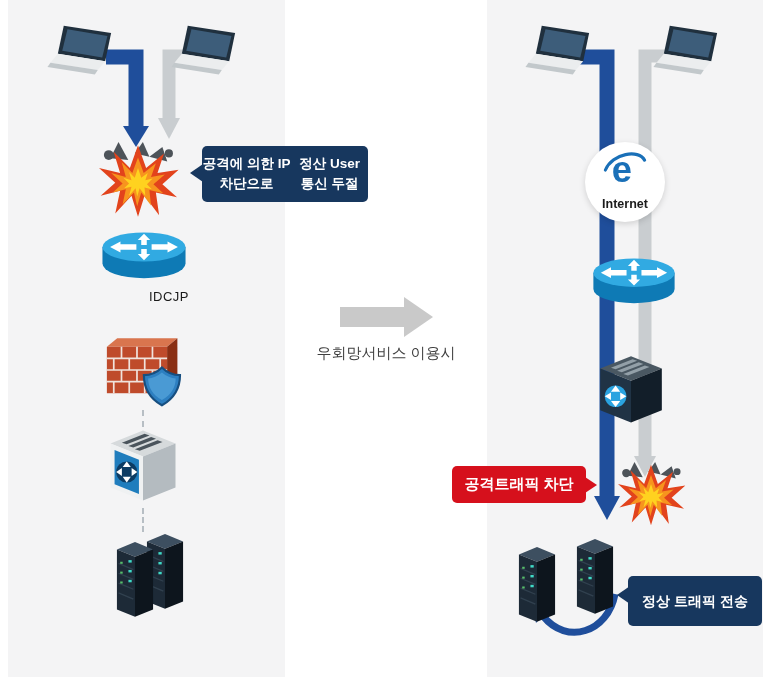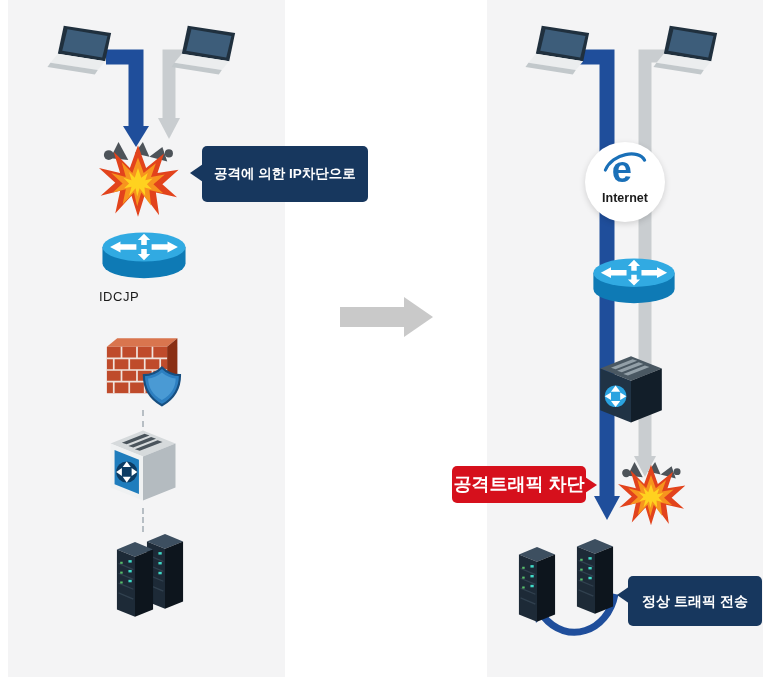--- a/index.html
+++ b/index.html
@@ -12,33 +12,33 @@
   #left-panel{left:8px;width:277px;}
   #right-panel{left:487px;width:276px;}
   .layer-arrows{position:absolute;left:0;top:0;z-index:1;pointer-events:none;}
   .icon{z-index:2;}
   .icon svg{width:100%;height:100%;display:block;}
   .callout{
     z-index:3;display:flex;flex-direction:row;align-items:center;justify-content:center;
     color:#fff;font-weight:bold;text-align:center;border-radius:5px;line-height:1.5;
   }
   .callout.navy{background:#17375e;font-size:13.5px;}
-  .callout.red{background:#d6101c;font-size:18px;}
+  .callout.red{background:#d6101c;font-size:15px;}
   .tri{width:0;height:0;z-index:3;}
   .tri-left-navy{border-top:9px solid transparent;border-bottom:9px solid transparent;border-right:13px solid #17375e;}
   .tri-right-red{border-top:8px solid transparent;border-bottom:8px solid transparent;border-left:12px solid #d6101c;}
   .dash{border-left:2px dashed #b7bec4;width:0;z-index:2;}
-  .node-label{z-index:2;text-align:left;font-size:13px;color:#1a1a1a;letter-spacing:0.5px;}
+  .node-label{z-index:2;text-align:right;font-size:13px;color:#1a1a1a;letter-spacing:0.5px;}
   .caption{z-index:2;text-align:center;font-size:15px;color:#3f3f3f;font-weight:500;line-height:1.5;}
   #internet-circle{
     z-index:2;width:80px;height:80px;border-radius:50%;background:#ffffff;
     box-shadow:0 2px 6px rgba(0,0,0,0.15);display:flex;flex-direction:column;align-items:center;
   }
   #internet-circle .ie{width:46px;height:42px;margin-top:7px;}
-  #internet-circle .lbl{font-size:12.5px;font-weight:bold;color:#1b1b1b;margin-top:0;}
+  #internet-circle .lbl{font-size:12.5px;font-weight:bold;color:#1b1b1b;margin-top:6px;}
 </style>
 </head>
 <body>
 
 <svg width="0" height="0" style="position:absolute" aria-hidden="true">
   <defs>
     <symbol id="sym-laptop" viewBox="0 0 100 90">
       <polygon points="24,4 88,14 80,52 16,42" fill="#20303e"></polygon>
       <polygon points="29,9 83,18 76,47 22,38" fill="#3d5d7a"></polygon>
       <polygon points="16,42 80,52 70,64 6,54" fill="#ebedee"></polygon>
@@ -189,20 +189,21 @@
 
   <div class="abs icon" style="left:96px;top:142px;width:84px;height:78px;">
     <svg viewBox="0 0 100 96">
         <use href="#sym-explosion"></use>
       </svg>
   </div>
 
   <div class="abs tri tri-left-navy" style="left:190px;top:164px;"></div>
   <div class="abs callout navy" style="left:202px;top:146px;width:166px;height:56px;">
     <span>공격에 의한 IP차단으로</span>
+    <span>정산 User 통신 두절</span>
   </div>
 
   <div class="abs icon" style="left:99px;top:227px;width:90px;height:58px;">
     <svg viewBox="0 0 130 78">
         <use href="#sym-router"></use>
       </svg>
   </div>
   <div class="abs node-label" style="left:99px;top:289px;width:90px;">IDCJP</div>
 
   <div class="abs icon" style="left:100px;top:332px;width:86px;height:76px;">
@@ -226,20 +227,21 @@
         <use href="#sym-server"></use>
       </svg>
   </div>
   <div class="abs icon" style="left:112px;top:536px;width:46px;height:86px;">
     <svg viewBox="0 0 56 100">
         <use href="#sym-server"></use>
       </svg>
   </div>
 
   <div class="abs caption" style="left:300px;top:342px;width:172px;">
+    <div>우회망서비스 이용시</div>
   </div>
 
   <div class="abs icon" style="left:524px;top:22px;width:74px;height:68px;">
     <svg viewBox="0 0 100 90">
         <use href="#sym-laptop"></use>
       </svg>
   </div>
   <div class="abs icon" style="left:652px;top:22px;width:74px;height:68px;">
     <svg viewBox="0 0 100 90">
         <use href="#sym-laptop"></use>

